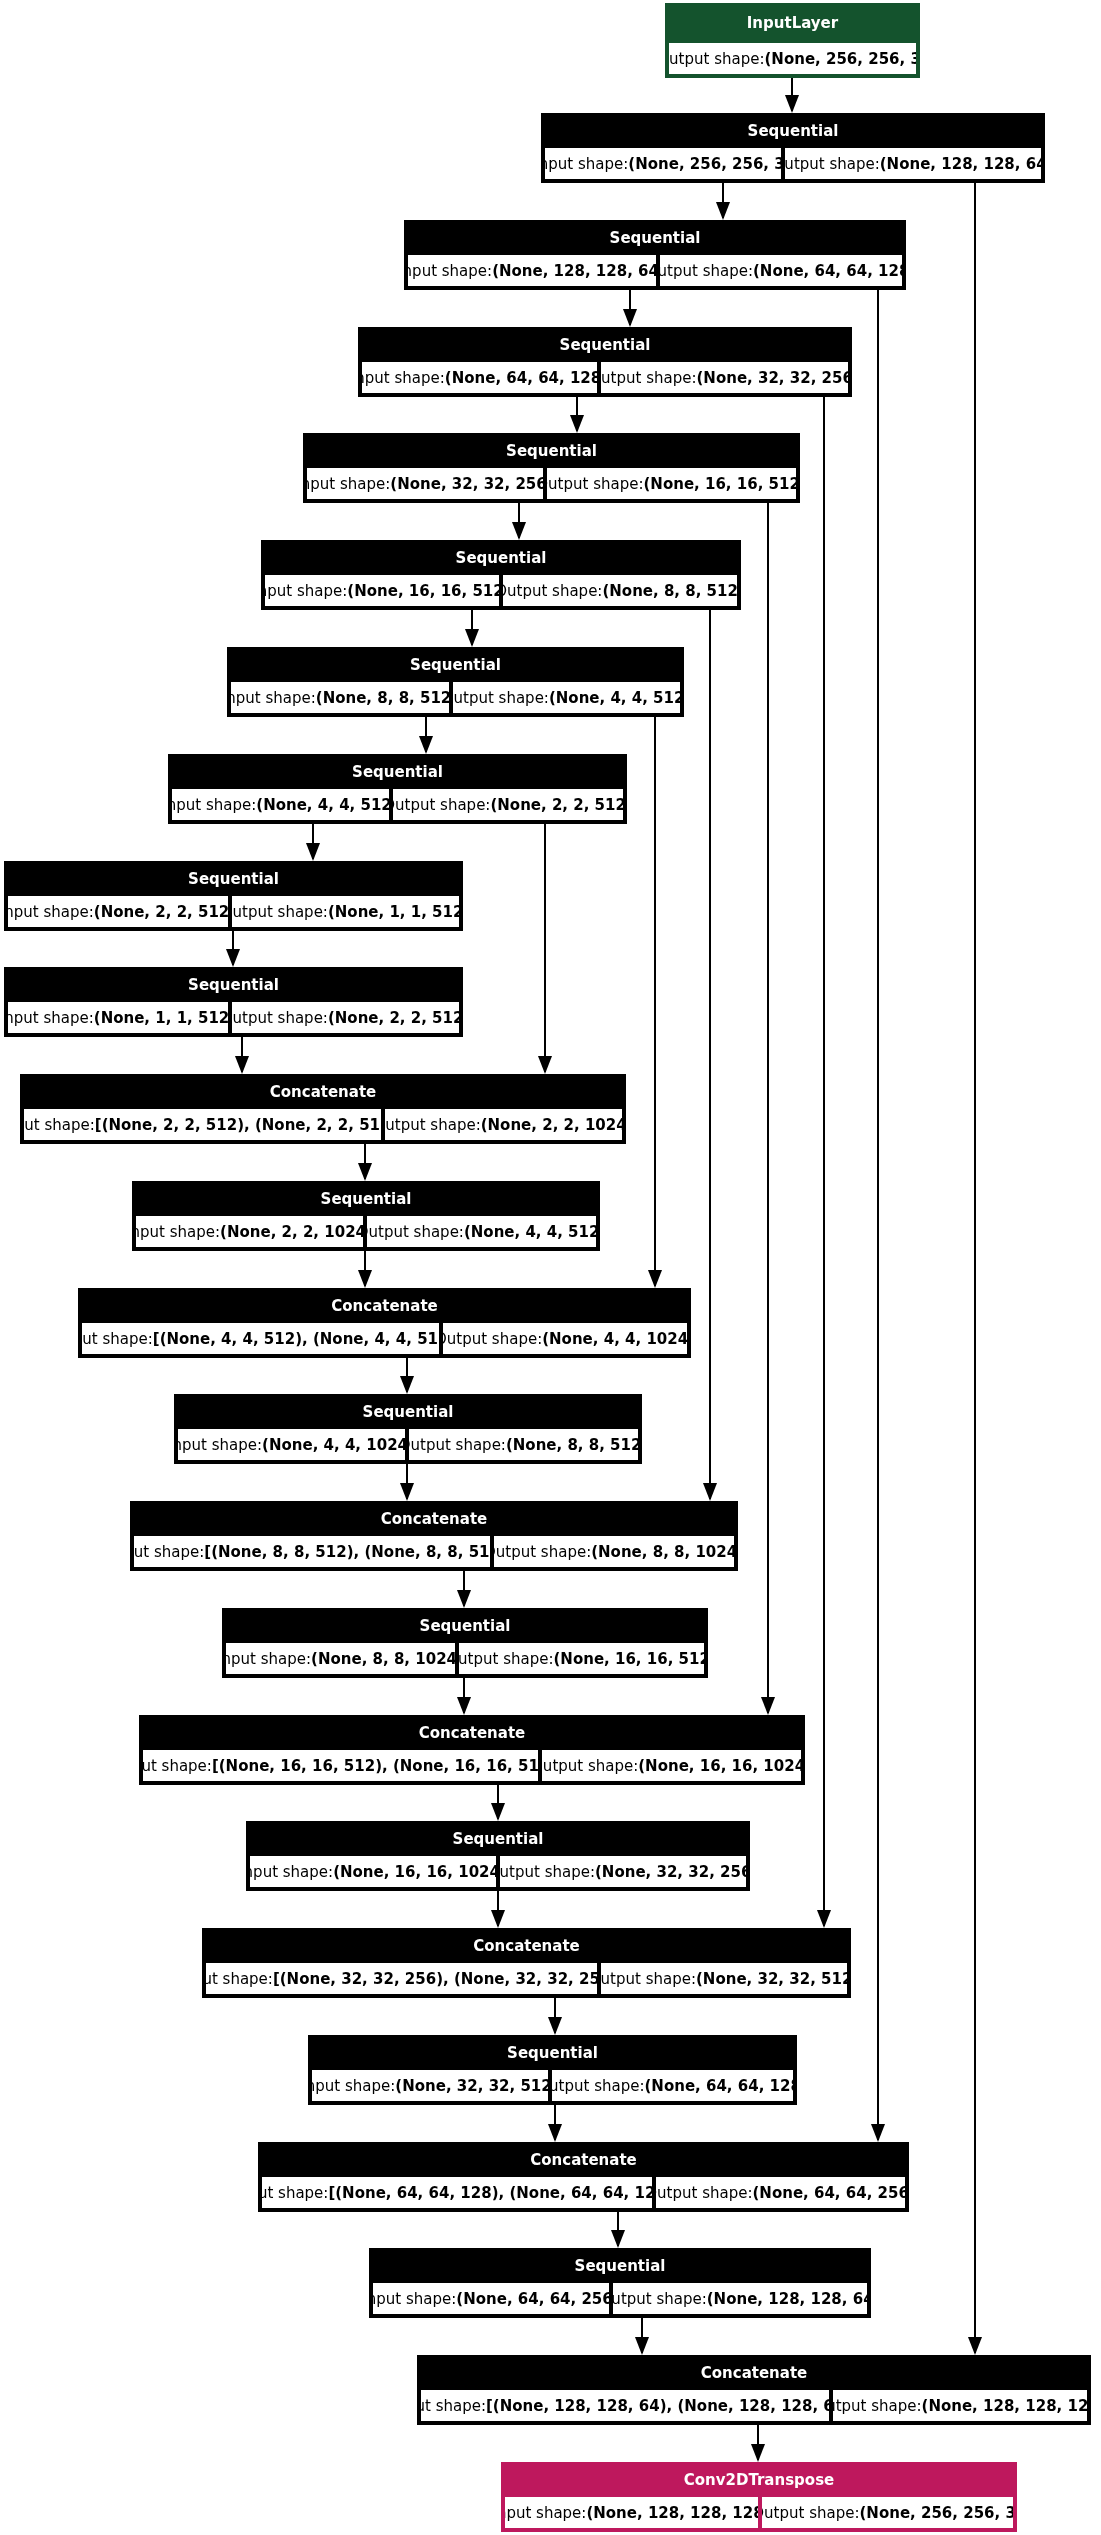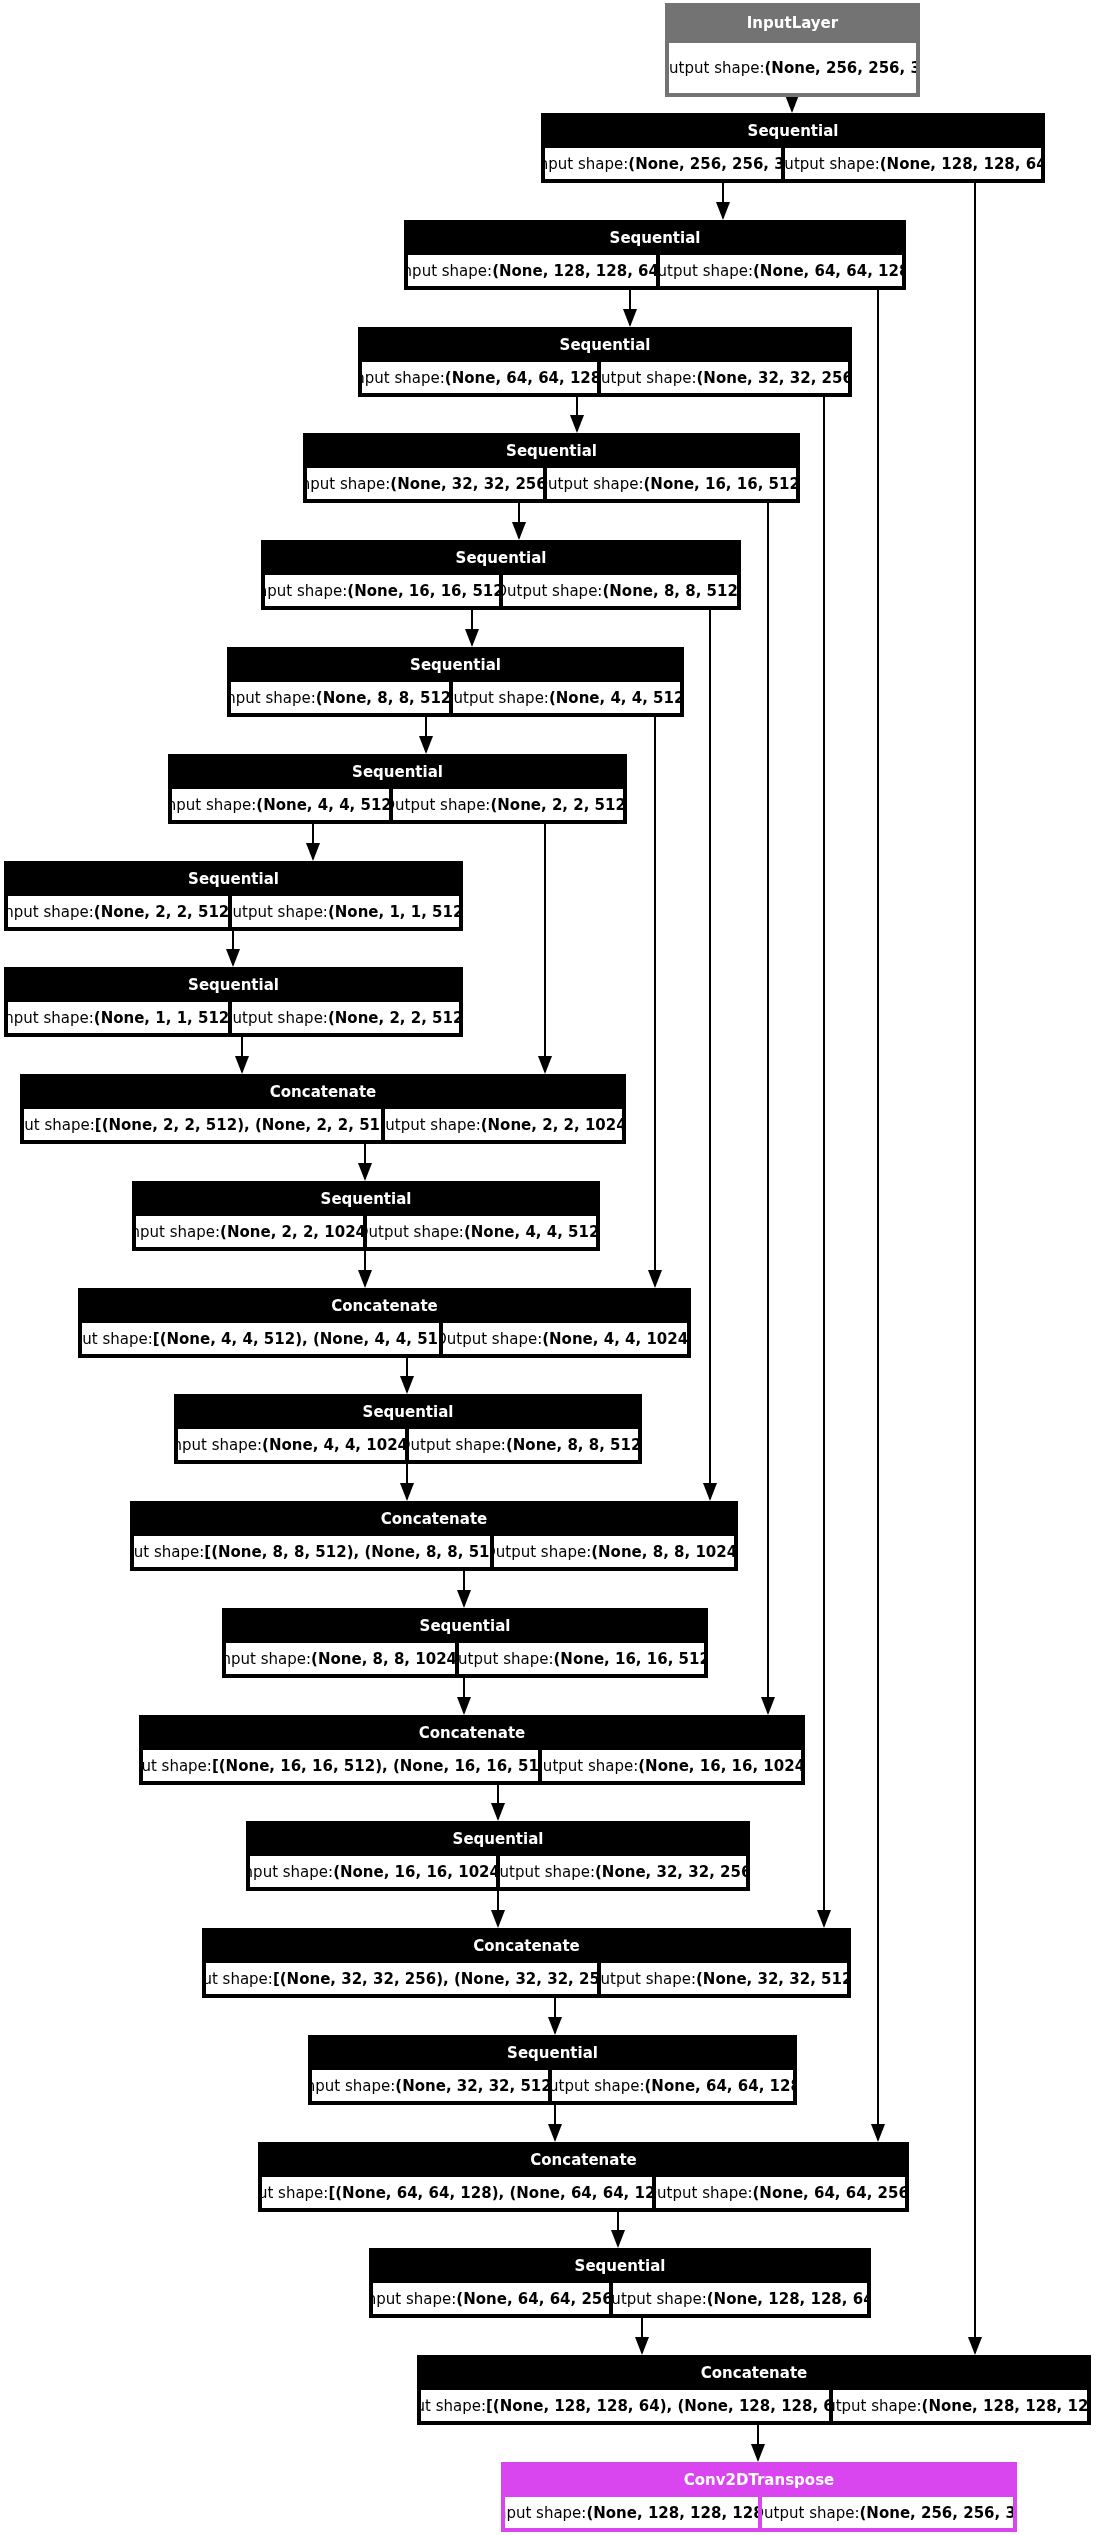--- a/index.html
+++ b/index.html
@@ -98,21 +98,21 @@
         <line x1="545" y1="824" x2="545" y2="1072" stroke="#000000" stroke-width="2" marker-end="url(#arrowhead)"></line>
         <line x1="655" y1="717" x2="655" y2="1286" stroke="#000000" stroke-width="2" marker-end="url(#arrowhead)"></line>
         <line x1="710" y1="610" x2="710" y2="1499" stroke="#000000" stroke-width="2" marker-end="url(#arrowhead)"></line>
         <line x1="768" y1="503" x2="768" y2="1713" stroke="#000000" stroke-width="2" marker-end="url(#arrowhead)"></line>
         <line x1="824" y1="397" x2="824" y2="1926" stroke="#000000" stroke-width="2" marker-end="url(#arrowhead)"></line>
         <line x1="878" y1="290" x2="878" y2="2140" stroke="#000000" stroke-width="2" marker-end="url(#arrowhead)"></line>
         <line x1="975" y1="183" x2="975" y2="2353" stroke="#000000" stroke-width="2" marker-end="url(#arrowhead)"></line>
       </g>
   </svg>
 
-<div class="node" style="left: 665px; top: 3px; width: 255px; height: 94px; background: #737373;">
+<div class="node" style="left: 665px; top: 3px; width: 255px; height: 75px; background: #14532d;">
       <div class="node-title" style="height: 40px; color: rgb(255, 255, 255);">InputLayer</div>
       <div class="node-cells">
         <div class="cell" style="background: rgb(255, 255, 255); color: rgb(0, 0, 0); flex: 1 1 auto;">
           <span class="prefix">Output shape: </span>
           <b>(None, 256, 256, 3)</b>
         </div>
       </div>
     </div>
     <div class="node" style="left: 541px; top: 113px; width: 504px; height: 70px; background: rgb(0, 0, 0);">
       <div class="node-title" style="height: 35px; color: rgb(255, 255, 255);">Sequential</div>
@@ -393,21 +393,21 @@
         <div class="cell" style="background: rgb(255, 255, 255); color: rgb(0, 0, 0); flex: 0 0 auto; width: 408px;">
           <span class="prefix">Input shape: </span>
           <b>[(None, 128, 128, 64), (None, 128, 128, 64)]</b>
         </div>
         <div class="cell" style="background: rgb(255, 255, 255); color: rgb(0, 0, 0); flex: 1 1 auto;">
           <span class="prefix">Output shape: </span>
           <b>(None, 128, 128, 128)</b>
         </div>
       </div>
     </div>
-    <div class="node" style="left: 501px; top: 2462px; width: 516px; height: 70px; background: #d946ef;">
+    <div class="node" style="left: 501px; top: 2462px; width: 516px; height: 70px; background: #be185d;">
       <div class="node-title" style="height: 35px; color: rgb(255, 255, 255);">Conv2DTranspose</div>
       <div class="node-cells">
         <div class="cell" style="background: rgb(255, 255, 255); color: rgb(0, 0, 0); flex: 0 0 auto; width: 253px;">
           <span class="prefix">Input shape: </span>
           <b>(None, 128, 128, 128)</b>
         </div>
         <div class="cell" style="background: rgb(255, 255, 255); color: rgb(0, 0, 0); flex: 1 1 auto;">
           <span class="prefix">Output shape: </span>
           <b>(None, 256, 256, 3)</b>
         </div>

